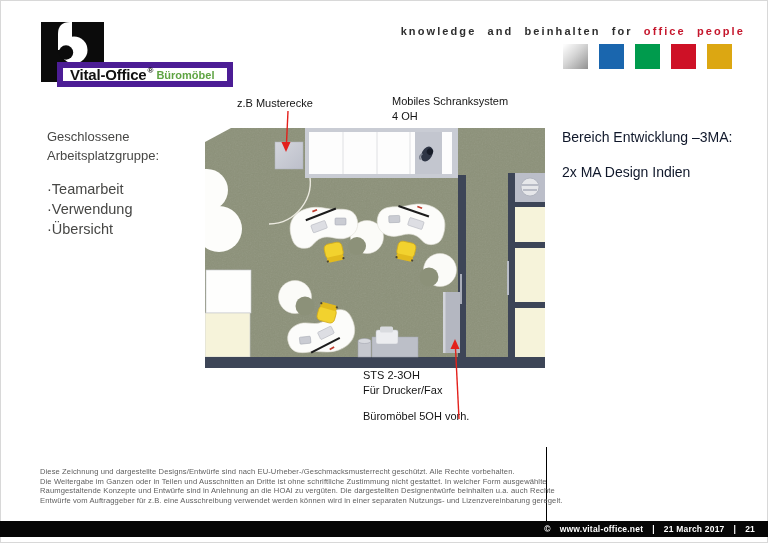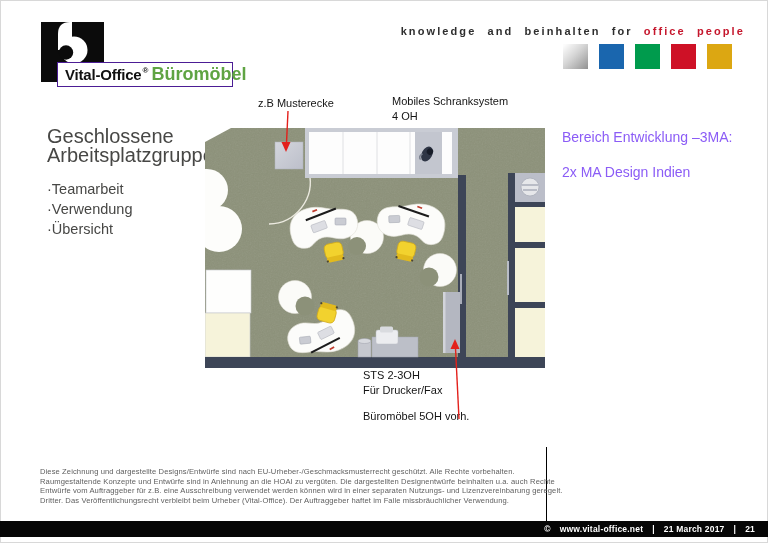--- a/index.html
+++ b/index.html
@@ -5,46 +5,46 @@
   html,body{margin:0;padding:0;background:#e9e9e9;}
   .slide{
     position:relative;width:768px;height:543px;background:#ffffff;
     font-family:"Liberation Sans",sans-serif;overflow:hidden;
     box-shadow:inset 0 0 0 1px #d8d8d8;
   }
   
   .logo-mark{position:absolute;left:41px;top:22px;}
   .logo-box{
     position:absolute;left:57px;top:62px;width:176px;height:25px;
-    background:#fff;border:1px solid #4c1d95;display:flex;align-items:center;
+    background:#fff;border:6px solid #4c1d95;display:flex;align-items:center;
     padding-left:7px;box-sizing:border-box;white-space:nowrap;
   }
   .logo-brand{font-size:15px;font-weight:700;color:#111;letter-spacing:-0.2px;}
   .logo-reg{font-size:8px;font-weight:700;color:#111;vertical-align:super;margin:0 3px 0 1px;position:relative;top:-4px;}
-  .logo-product{font-size:18px;font-weight:700;}
+  .logo-product{font-size:11px;font-weight:700;}
   .tagline{
     position:absolute;top:25px;right:23px;font-size:11px;font-weight:700;
     letter-spacing:2.1px;word-spacing:6px;color:#2e2e2e;white-space:nowrap;
   }
   .squares{position:absolute;left:563px;top:44px;display:flex;gap:11px;}
   .square{width:25px;height:25px;position:relative;}
   .square.metallic::after{
     content:"";position:absolute;inset:0;
     background:linear-gradient(135deg,rgba(255,255,255,.95) 5%,rgba(255,255,255,.35) 45%,rgba(90,90,90,.45) 100%);
   }
   
   .left-panel{position:absolute;left:47px;top:127px;width:165px;color:#474745;}
-  .panel-title{font-size:20px;line-height:19px;}
+  .panel-title{font-size:13px;line-height:19px;}
   .bullet-list{margin-top:14px;font-size:14.5px;line-height:20px;}
-  .right-panel{position:absolute;left:562px;top:129px;width:195px;color:#8b5cf6;}
+  .right-panel{position:absolute;left:562px;top:129px;width:195px;color:#0f172a;}
   .right-title{font-size:14px;}
   .right-sub{font-size:14px;margin-top:19px;}
   
   .anno{position:absolute;font-size:11px;color:#141414;line-height:14.5px;white-space:nowrap;}
-  .anno-musterecke{left:258px;top:96px;}
+  .anno-musterecke{left:237px;top:96px;}
   .anno-schranksystem{left:392px;top:94px;}
   .anno-sts{left:363px;top:368px;}
   .anno-schraenke{left:363px;top:409px;}
   
   .floorplan{position:absolute;left:205px;top:128px;width:340px;height:240px;}
   .arrow-overlay{position:absolute;left:0;top:0;pointer-events:none;}
   
   .divider-line{position:absolute;left:546px;top:447px;width:1px;height:74px;background:#000;}
   .disclaimer{
     position:absolute;left:40px;top:467px;width:520px;
@@ -258,23 +258,23 @@
     <g>
       <line x1="459" y1="419" x2="455.5" y2="348" stroke="#E3201B" stroke-width="1.4"></line>
       <polygon points="455,339 450.5,349 459.5,349" fill="#E3201B"></polygon>
     </g>
   </svg>
 
   <div class="divider-line"></div>
 
   <div class="disclaimer">
     <div>Diese Zeichnung und dargestellte Designs/Entwürfe sind nach EU-Urheber-/Geschmacksmusterrecht geschützt. Alle Rechte vorbehalten.</div>
+    <div>Die Weitergabe im Ganzen oder in Teilen und Ausschnitten an Dritte ist ohne schriftliche Zustimmung nicht gestattet. In welcher Form ausgewählte</div>
     <div>Raumgestaltende Konzepte und Entwürfe sind in Anlehnung an die HOAI zu vergüten. Die dargestellten Designentwürfe beinhalten u.a. auch Rechte</div>
     <div>Entwürfe vom Auftraggeber für z.B. eine Ausschreibung verwendet werden können wird in einer separaten Nutzungs- und Lizenzvereinbarung geregelt.</div>
-    <div>Dritter. Das Veröffentlichungsrecht verbleibt beim Urheber (Vital-Office). Der Auftraggeber haftet im Falle missbräuchlicher Verwendung.</div>
   </div>
 
   <div class="footer-bar">
     <span>©</span>
     <span>www.vital-office.net</span>
     <span>|</span>
     <span>21 March 2017</span>
     <span>|</span>
     <span>21</span>
   </div>

